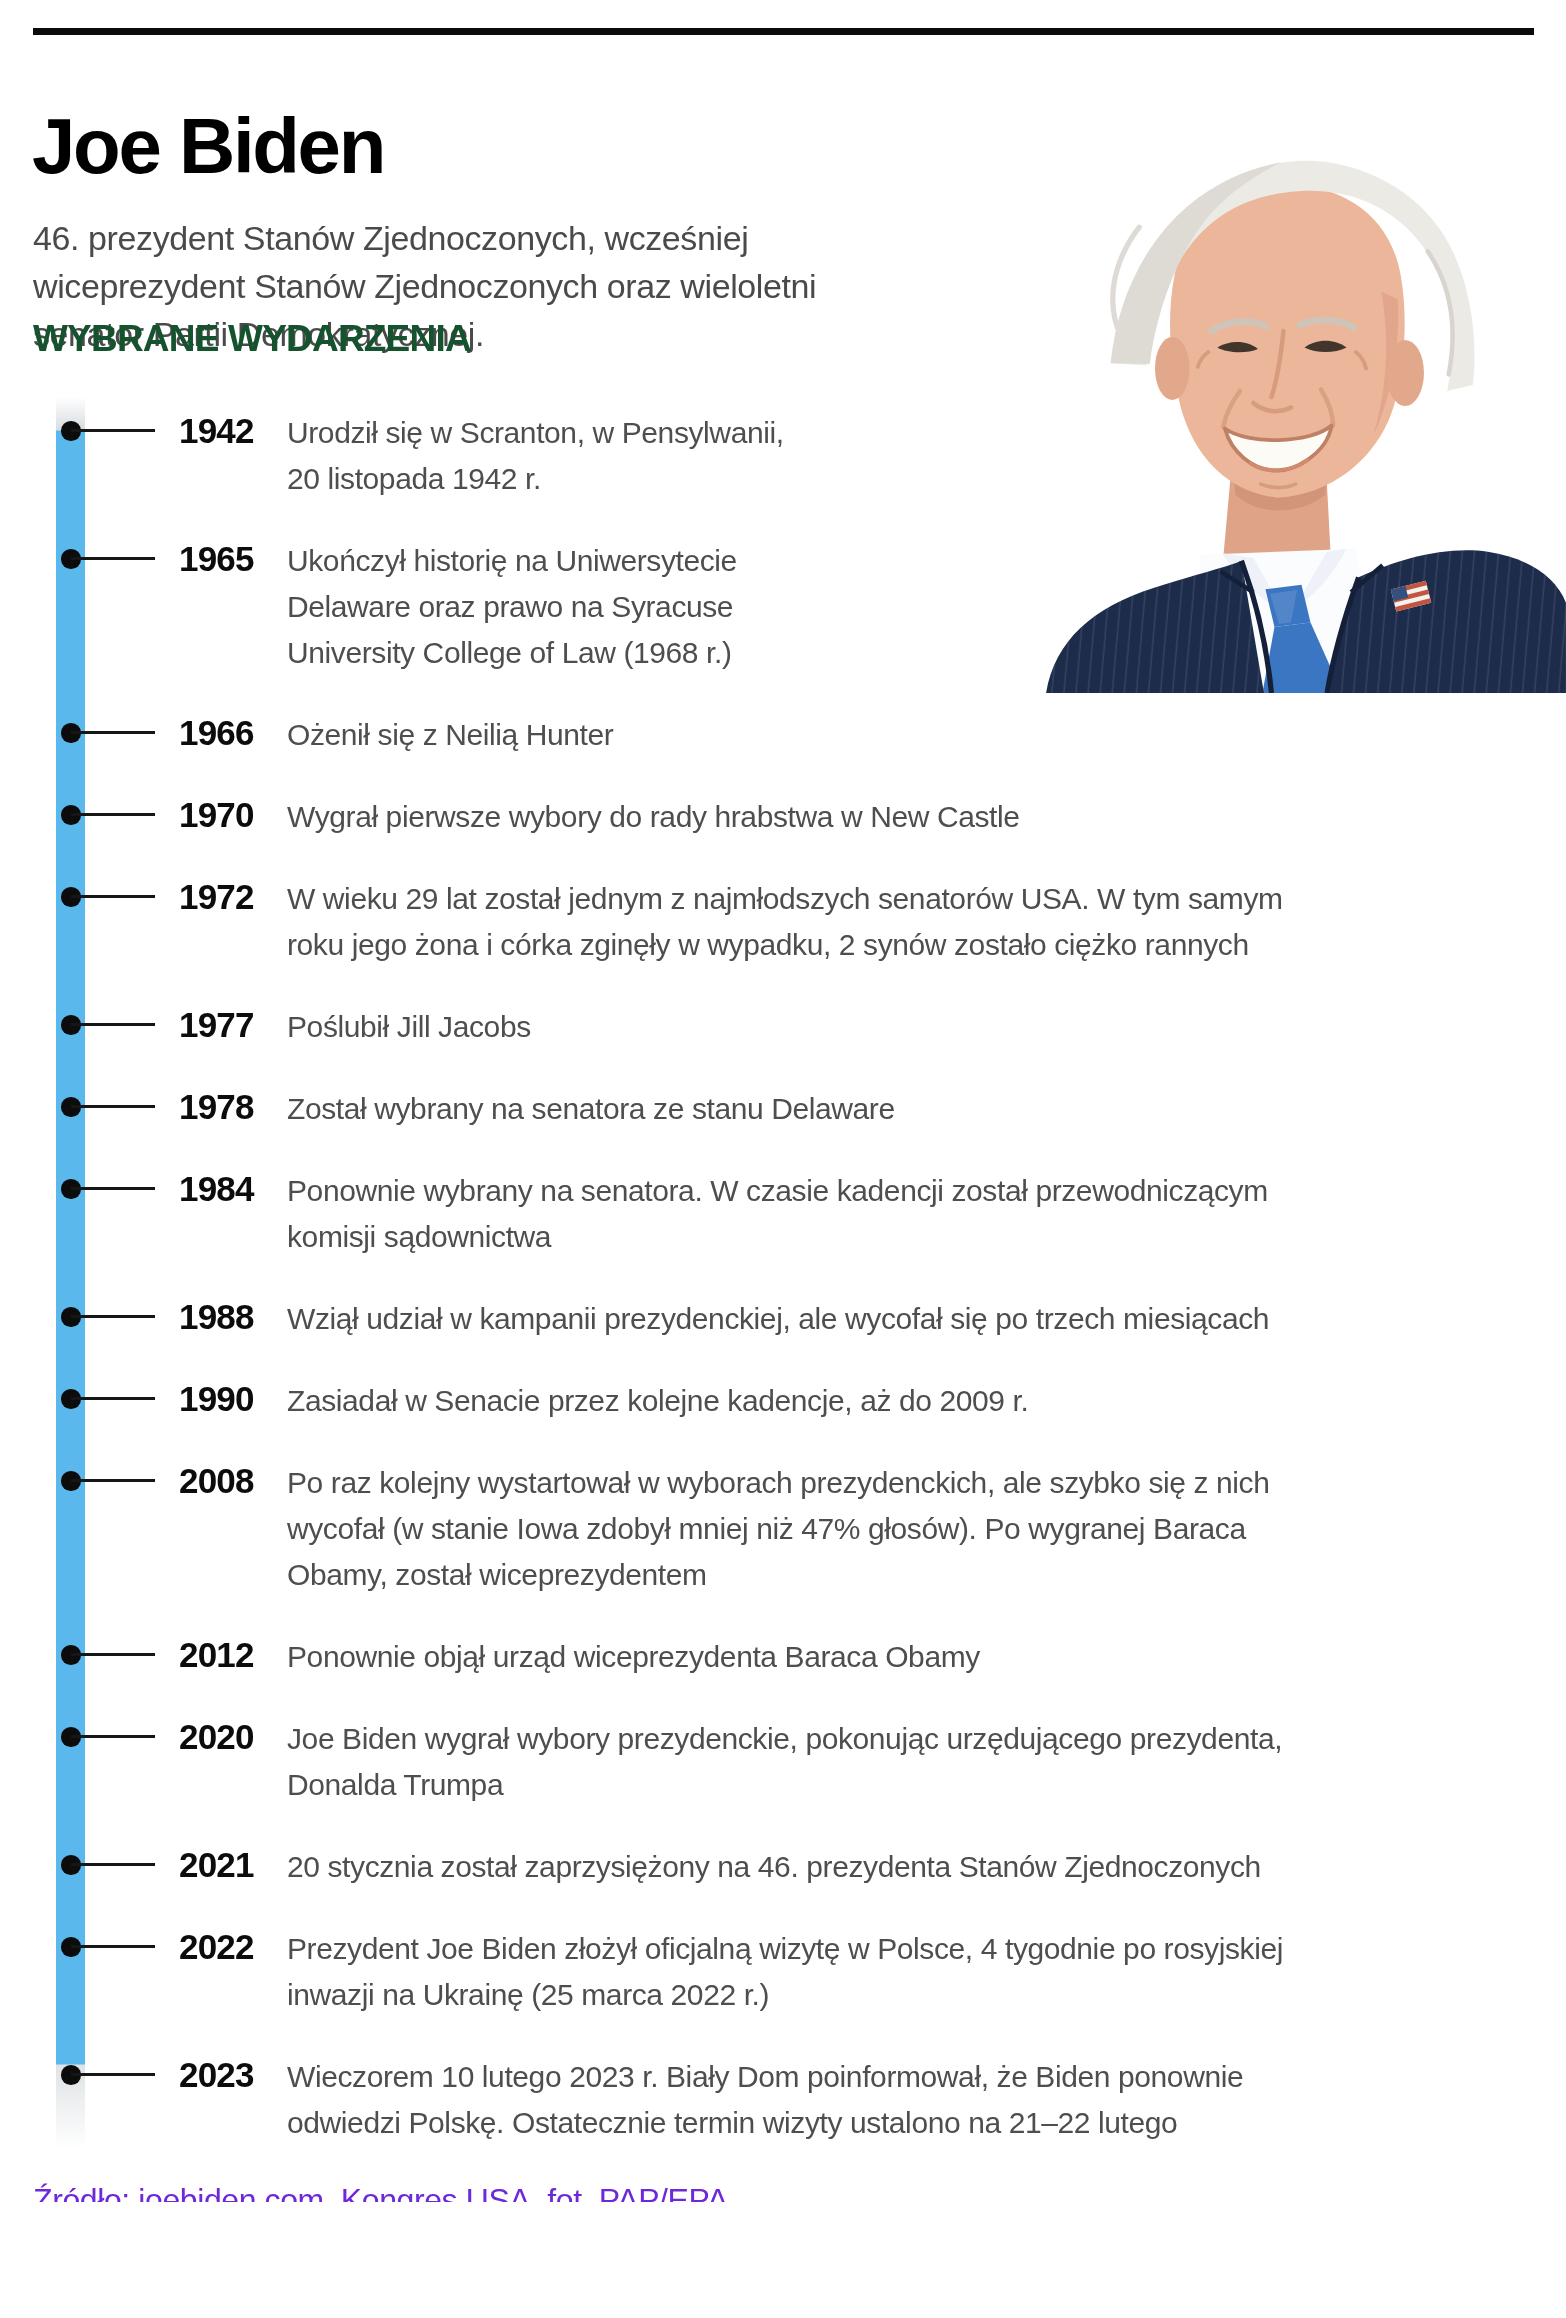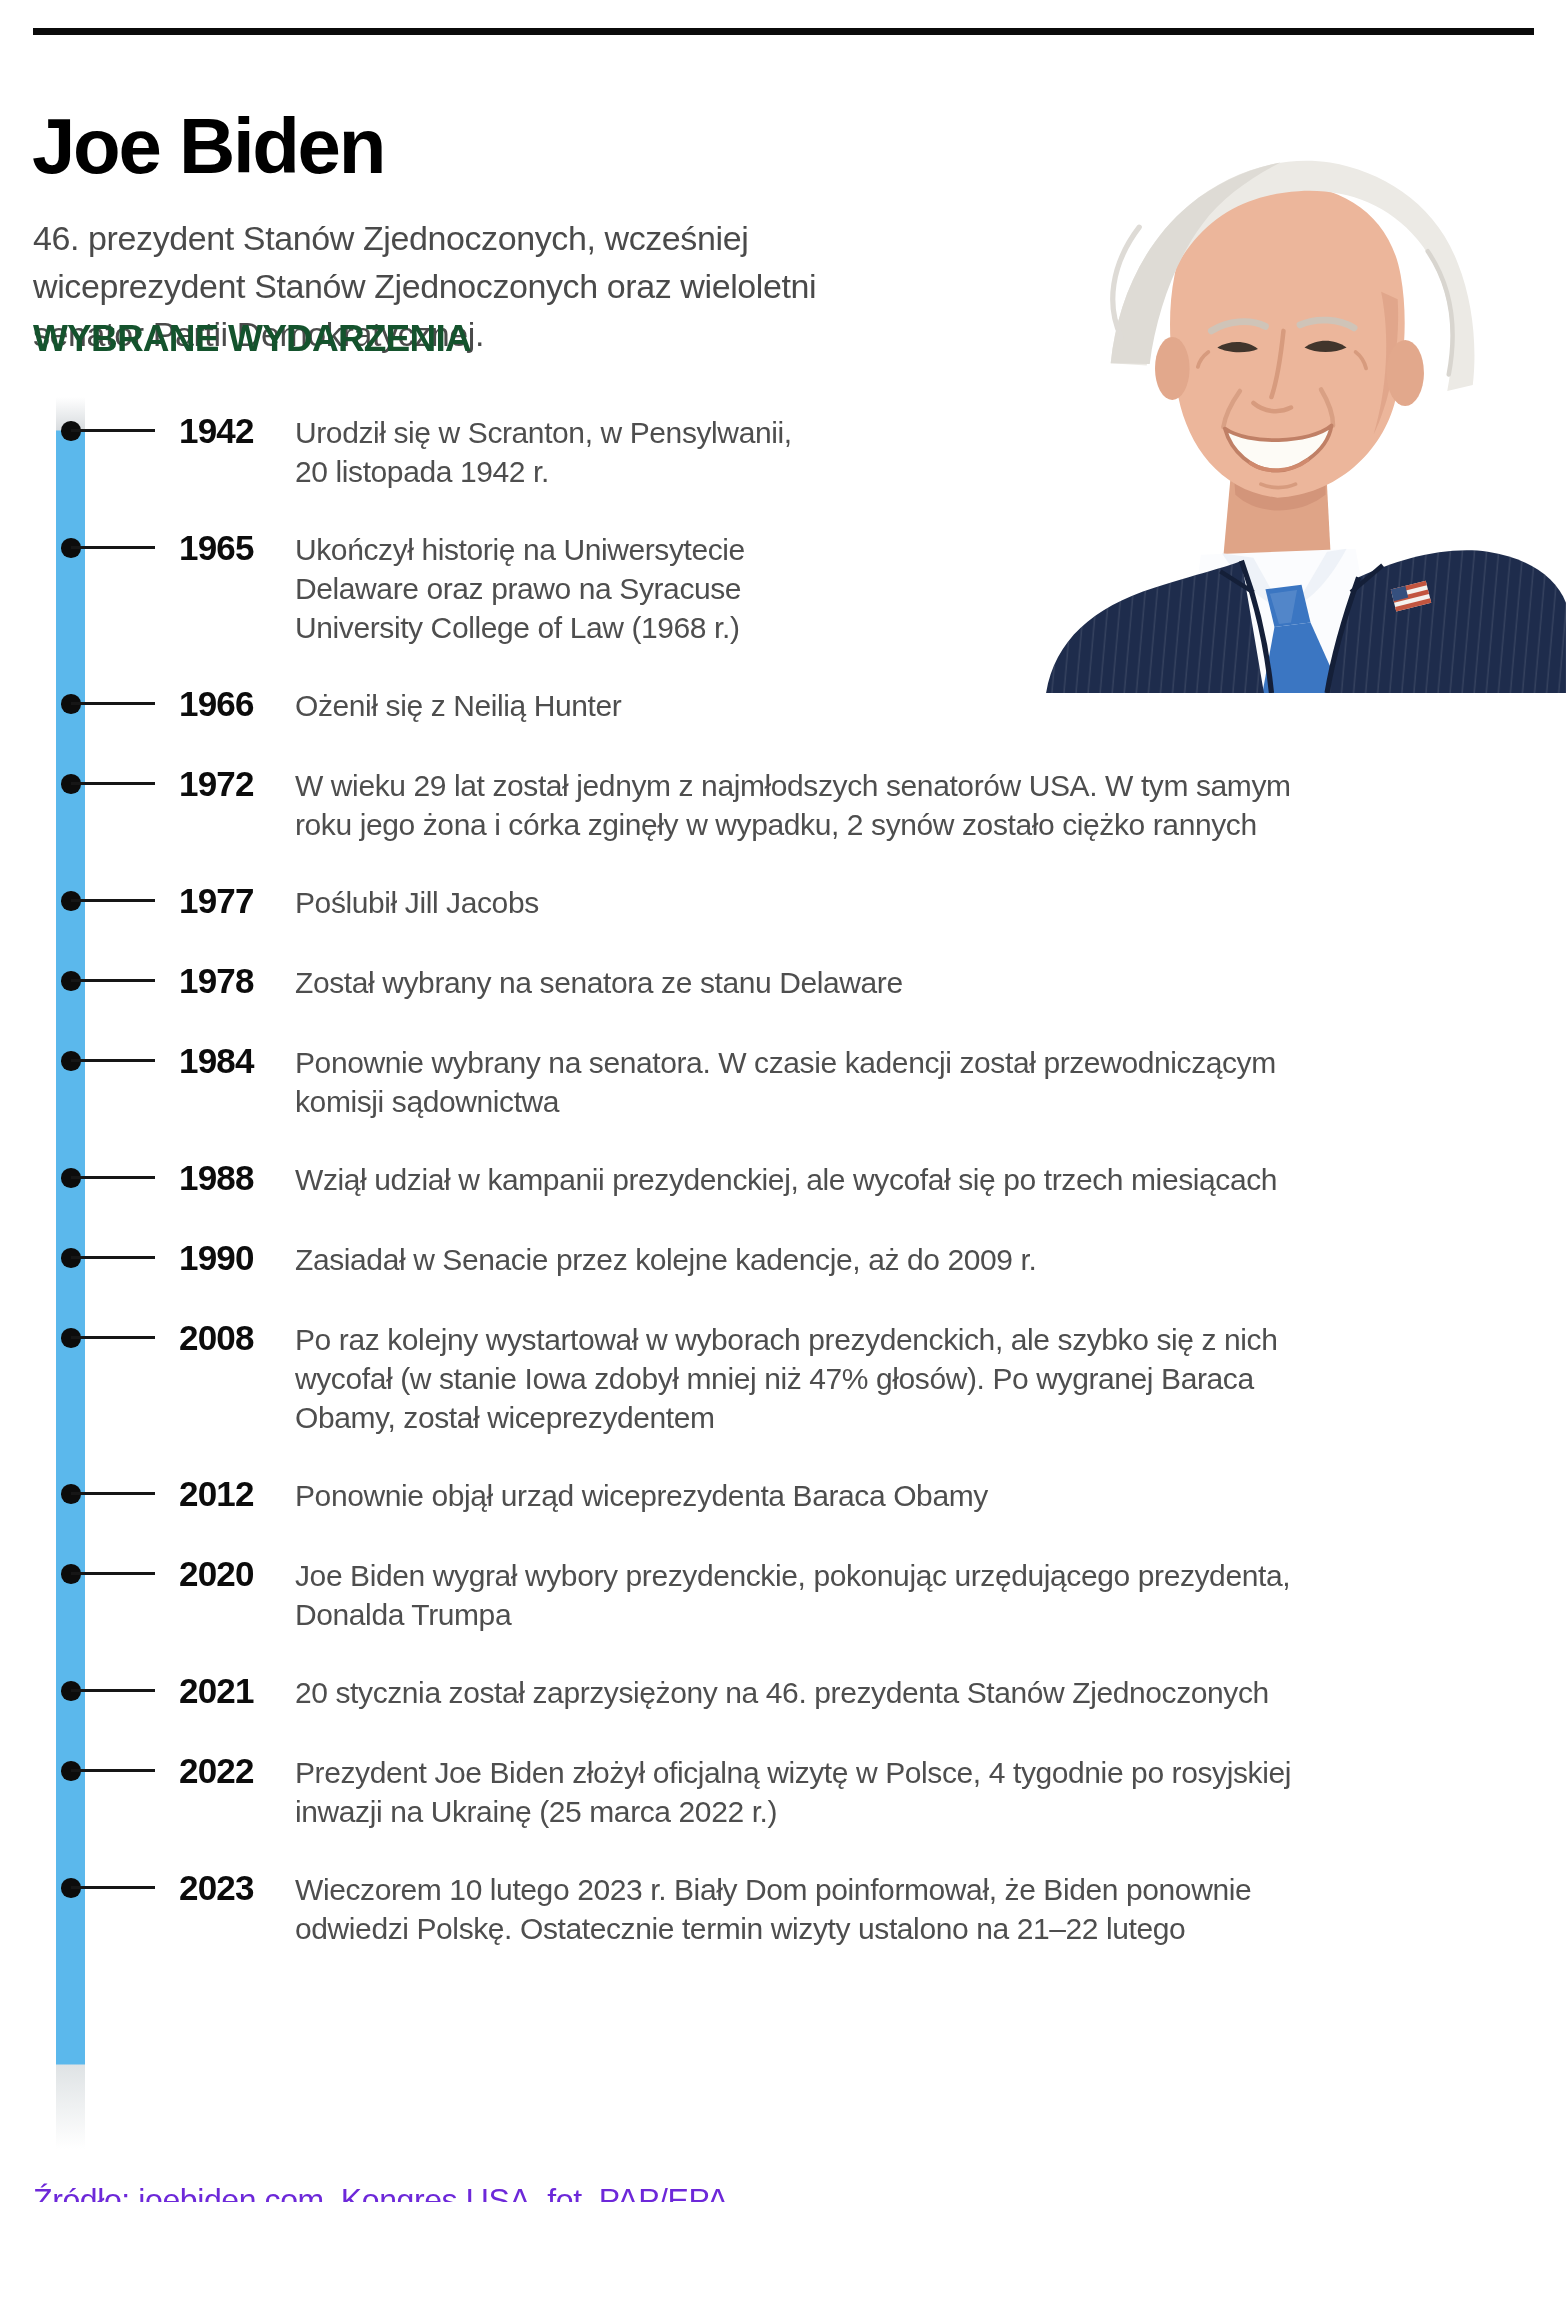--- a/index.html
+++ b/index.html
@@ -33,21 +33,21 @@
   .dot{
     position:absolute;left:5.3px;top:14.3px;width:19.5px;height:19.5px;border-radius:50%;
     background:#0c0c0c;
   }
   .connector{position:absolute;left:15px;top:22px;width:84px;height:3px;background:#161616;}
   .year{
     margin-left:110px;width:98px;flex:0 0 98px;font-size:35px;font-weight:bold;
     color:#0c0c0c;line-height:47px;letter-spacing:-0.8px;
   }
   .entry-text{
-    flex:1;margin-left:18px;font-size:30px;line-height:39px;color:#4e4e4e;
+    flex:1;margin-left:10px;font-size:30px;line-height:46px;color:#4e4e4e;
     letter-spacing:-0.4px;white-space:pre-line;padding-right:22.6px;
   }
   .footer-source{
     position:absolute;left:33px;top:2182px;font-size:32px;color:#6d28d9;
     letter-spacing:-0.4px;
   }
   .pap-logo{
     position:absolute;left:1467px;top:2258px;width:59px;height:39px;
     border:6px solid #0b0b0b;border-radius:50%;background:#a21caf;
     display:flex;align-items:center;justify-content:center;
@@ -187,20 +187,26 @@
 University College of Law (1968 r.)</div>
       </div>
 
       <div class="row">
         <span class="dot"></span>
         <span class="connector"></span>
         <div class="year">1966</div>
         <div class="entry-text">Ożenił się z Neilią Hunter</div>
       </div>
 
+      <div class="row">
+        <span class="dot"></span>
+        <span class="connector"></span>
+        <div class="year">1970</div>
+        <div class="entry-text">Wygrał pierwsze wybory do rady hrabstwa w New Castle</div>
+      </div>
 
       <div class="row">
         <span class="dot"></span>
         <span class="connector"></span>
         <div class="year">1972</div>
         <div class="entry-text">W wieku 29 lat został jednym z najmłodszych senatorów USA. W tym samym
 roku jego żona i córka zginęły w wypadku, 2 synów zostało ciężko rannych</div>
       </div>
 
       <div class="row">

